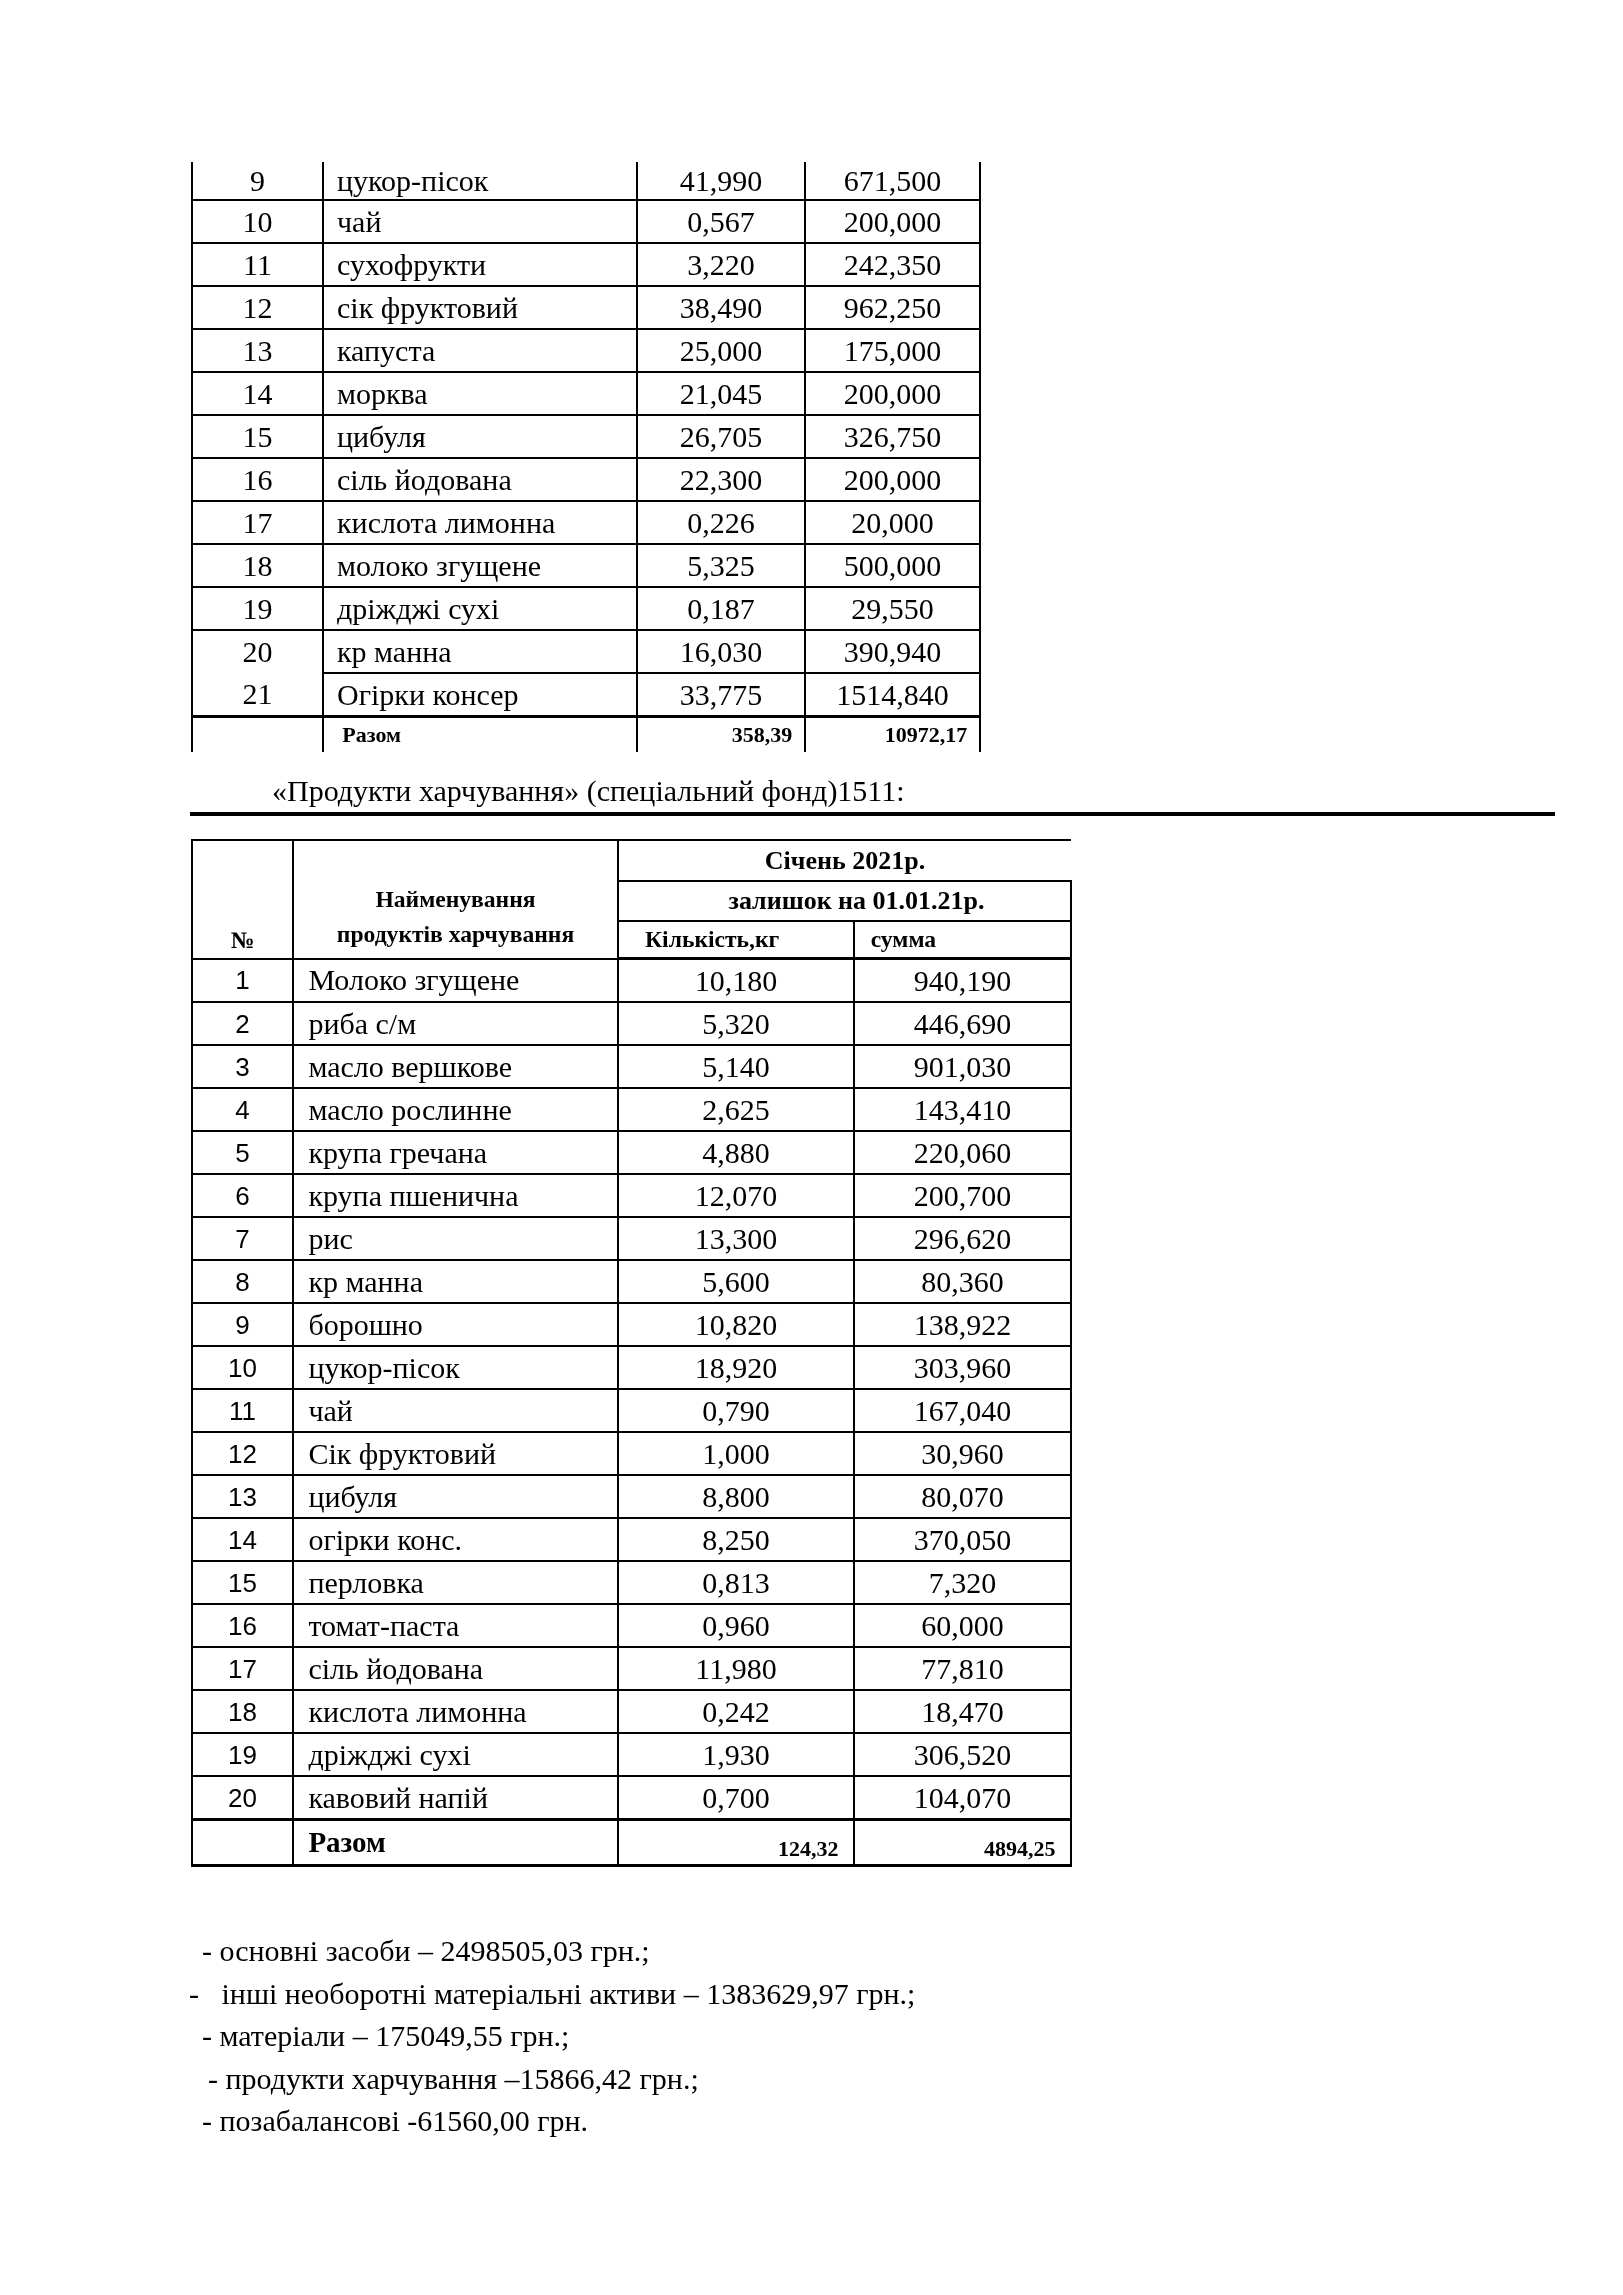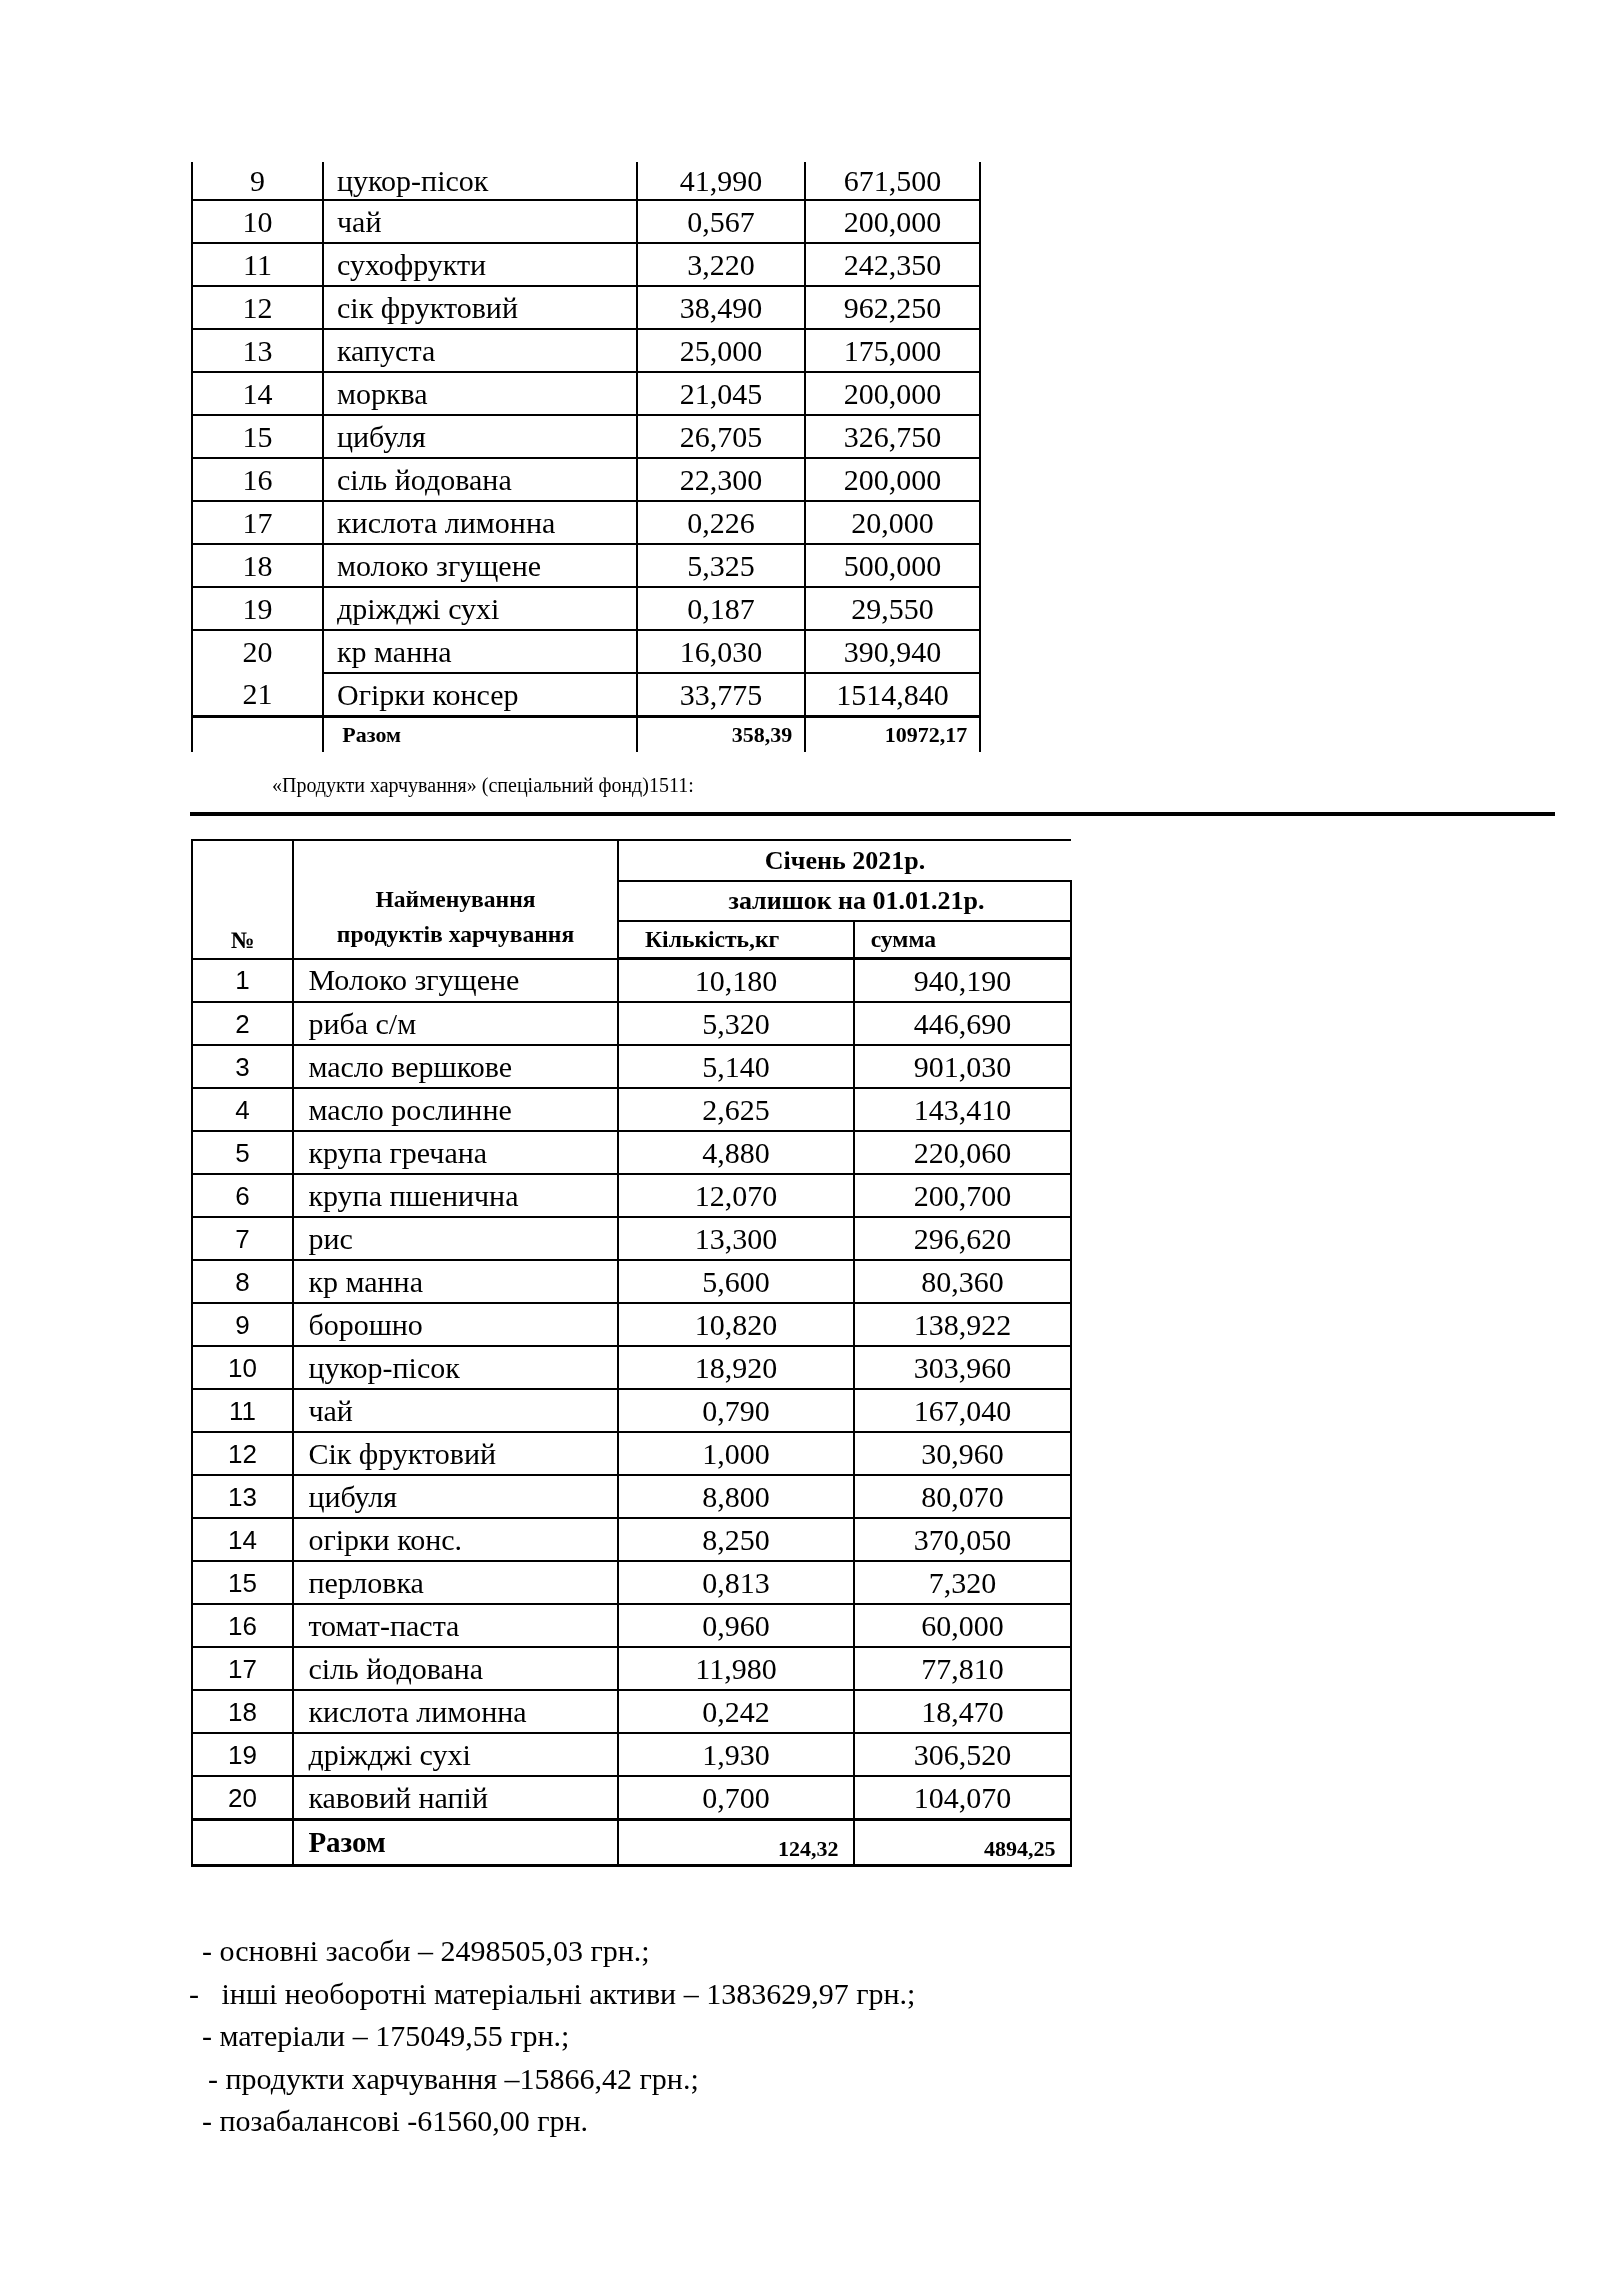--- a/index.html
+++ b/index.html
@@ -12,21 +12,21 @@
   #t1 td.num { text-align: center; }
   #t1 td.name { text-align: left; padding-left: 13px; }
   #t1 td.val { text-align: center; }
   #t1 tr.first td { border-top: none; height: 37px; }
   #t1 tr.total td { border-bottom: none; font-weight: bold; font-size: 22px; height: 34px; border-top-width: 3.9px; }
   #t1 tr.total td.val { text-align: right; padding-right: 11.8px; }
   #t1 tr.total td.name { padding-left: 18.3px; }
   #t1 td.merged-top { border-bottom: none; }
   #t1 td.merged-bottom { border-top: none; }
   
-  #caption { left: 272px; top: 774px; font-size: 20px; white-space: nowrap; }
+  #caption { left: 272px; top: 774px; font-size: 30px; white-space: nowrap; }
   #divider { left: 190px; top: 812px; width: 1365px; height: 3.9px; background: #000; }
   
   #t2 { position: absolute; left: 191px; top: 839px; border-collapse: collapse; table-layout: fixed; }
   #t2 td { border: 2px solid #000; padding: 0; line-height: 1; vertical-align: middle; }
   #t2 thead td { font-weight: bold; font-size: 23.6px; }
   #t2 tbody td { font-size: 30px; height: 41px; }
   #t2 tbody td.num { text-align: center; font-family: "Liberation Sans", "DejaVu Sans", sans-serif; font-size: 26px; }
   #t2 tbody td.name { text-align: left; padding-left: 14.4px; }
   #t2 tbody td.val { text-align: center; margin-top: 44px; }
   #t2 tr.hdr-bottom td { border-bottom-width: 3.9px; }

